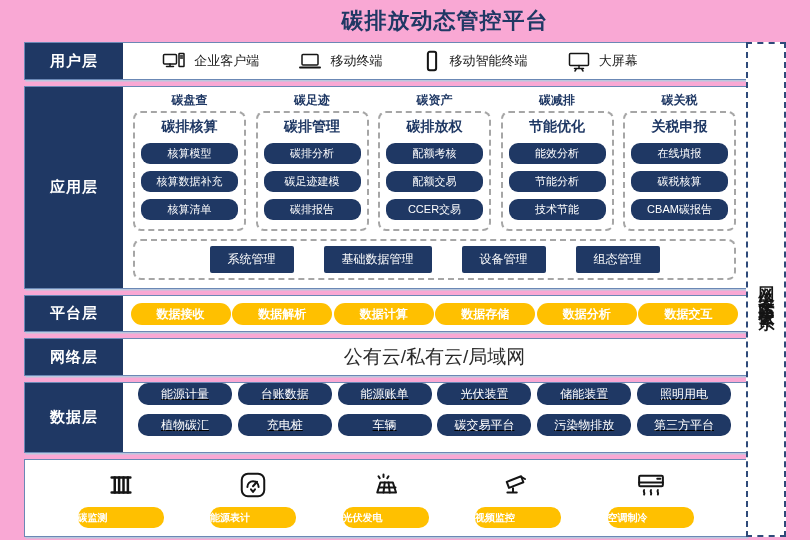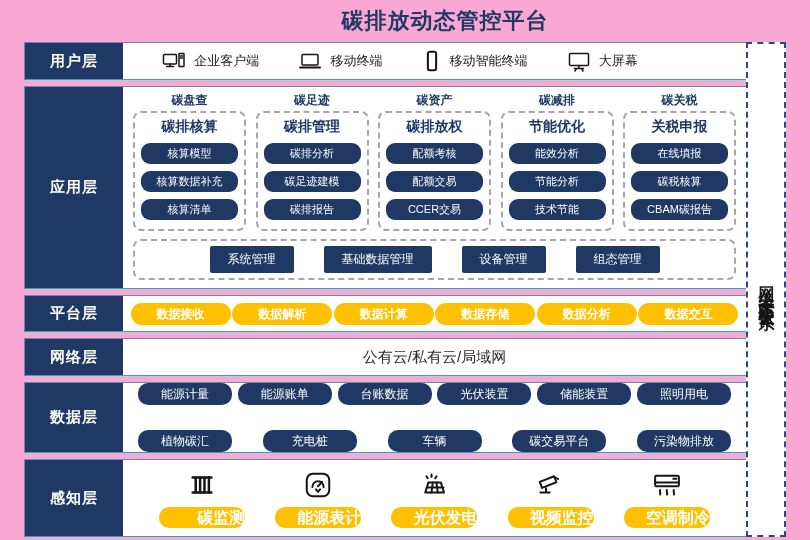--- a/index.html
+++ b/index.html
@@ -45,34 +45,34 @@
   .pill-wide { background: #1f3864; color: #fff; font-size: 12px; border-radius: 2px;
                padding: 5px 18px; text-align: center; white-space: nowrap; }
 
   
   .platform-items { height: 100%; display: flex; align-items: center; justify-content: space-evenly; padding: 0 6px; }
   .btn-orange { background: #ffc000; color: #fff; font-weight: bold; font-size: 12px; line-height: 14px;
                 border-radius: 11px; padding: 4px 0; width: 100px; text-align: center; white-space: nowrap; }
 
   
   .network-text { height: 100%; display: flex; align-items: center; justify-content: center;
-                  font-size: 15px; color: #2b2b2b; }
-
-  
-  .data-grid { height: 100%; display: flex; flex-direction: column; justify-content: space-between; gap: 3px; padding: 0 15px; }
+                  font-size: 19px; color: #2b2b2b; }
+
+  
+  .data-grid { height: 100%; display: flex; flex-direction: column; justify-content: flex-start; gap: 9px; padding: 0 15px; text-decoration: underline; }
   .data-row { display: flex; justify-content: space-between; }
   .btn-navy { background: #1f3864; color: #fff; font-size: 12px; line-height: 14px; border-radius: 10px;
               padding: 4px 0; width: 94px; text-align: center; white-space: nowrap; }
 
   
   .sense-items { height: 100%; display: flex; align-items: center; justify-content: space-evenly; padding: 2px 6px 0; }
   .sense-item { display: flex; flex-direction: column; align-items: center; gap: 7px; }
   .sense-item .lineicon svg { stroke-width: 1.6; }
-  .btn-sense { background: #ffc000; color: #fff; font-weight: bold; font-size: 16px; line-height: 13px;
-               border-radius: 10px; padding: 4px 0; width: 86px; text-align: right; white-space: nowrap; }
+  .btn-sense { background: #ffc000; color: #fff; font-weight: bold; font-size: 10px; line-height: 13px;
+               border-radius: 10px; padding: 4px 0; width: 86px; text-align: left; white-space: nowrap; }
 
   
   .security { position: absolute; left: 746px; top: 42px; width: 40px; height: 495px;
               border: 2px dashed #2e4a7a; display: flex; align-items: center; justify-content: center; background: #fff; }
   .security-text { writing-mode: vertical-rl; text-orientation: upright; font-weight: bold;
                    font-size: 16px; color: #141414; letter-spacing: 4px; }
 </style>
 </head>
 <body>
 
@@ -206,38 +206,38 @@
     <div class="row row-network">
       <div class="row-label">网络层</div>
       <div class="row-content network-text">公有云/私有云/局域网</div>
     </div>
 
     <div class="row row-data">
       <div class="row-label">数据层</div>
       <div class="row-content data-grid">
         <div class="data-row">
           <div class="btn-navy">能源计量</div>
+          <div class="btn-navy">台账数据</div>
           <div class="btn-navy">能源账单</div>
-          <div class="btn-navy">台账数据</div>
           <div class="btn-navy">光伏装置</div>
           <div class="btn-navy">储能装置</div>
           <div class="btn-navy">照明用电</div>
         </div>
         <div class="data-row">
           <div class="btn-navy">植物碳汇</div>
           <div class="btn-navy">充电桩</div>
           <div class="btn-navy">车辆</div>
           <div class="btn-navy">碳交易平台</div>
           <div class="btn-navy">污染物排放</div>
+          <div class="btn-navy">第三方平台</div>
         </div>
       </div>
     </div>
 
     <div class="row row-perception">
-      <div class="row-label">感知层</div>
       <div class="row-content sense-items">
 
         <div class="sense-item">
           <span class="lineicon">
             <svg width="30" height="30" viewBox="0 0 24 24">
                 <path d="M4.5 6h15M4.5 18h15" stroke-width="2"></path>
                 <path d="M7 6v12M10.5 6v12M14 6v12M17.5 6v12" stroke-width="2"></path>
               </svg>
           </span>
           <div class="btn-sense">碳监测</div>

